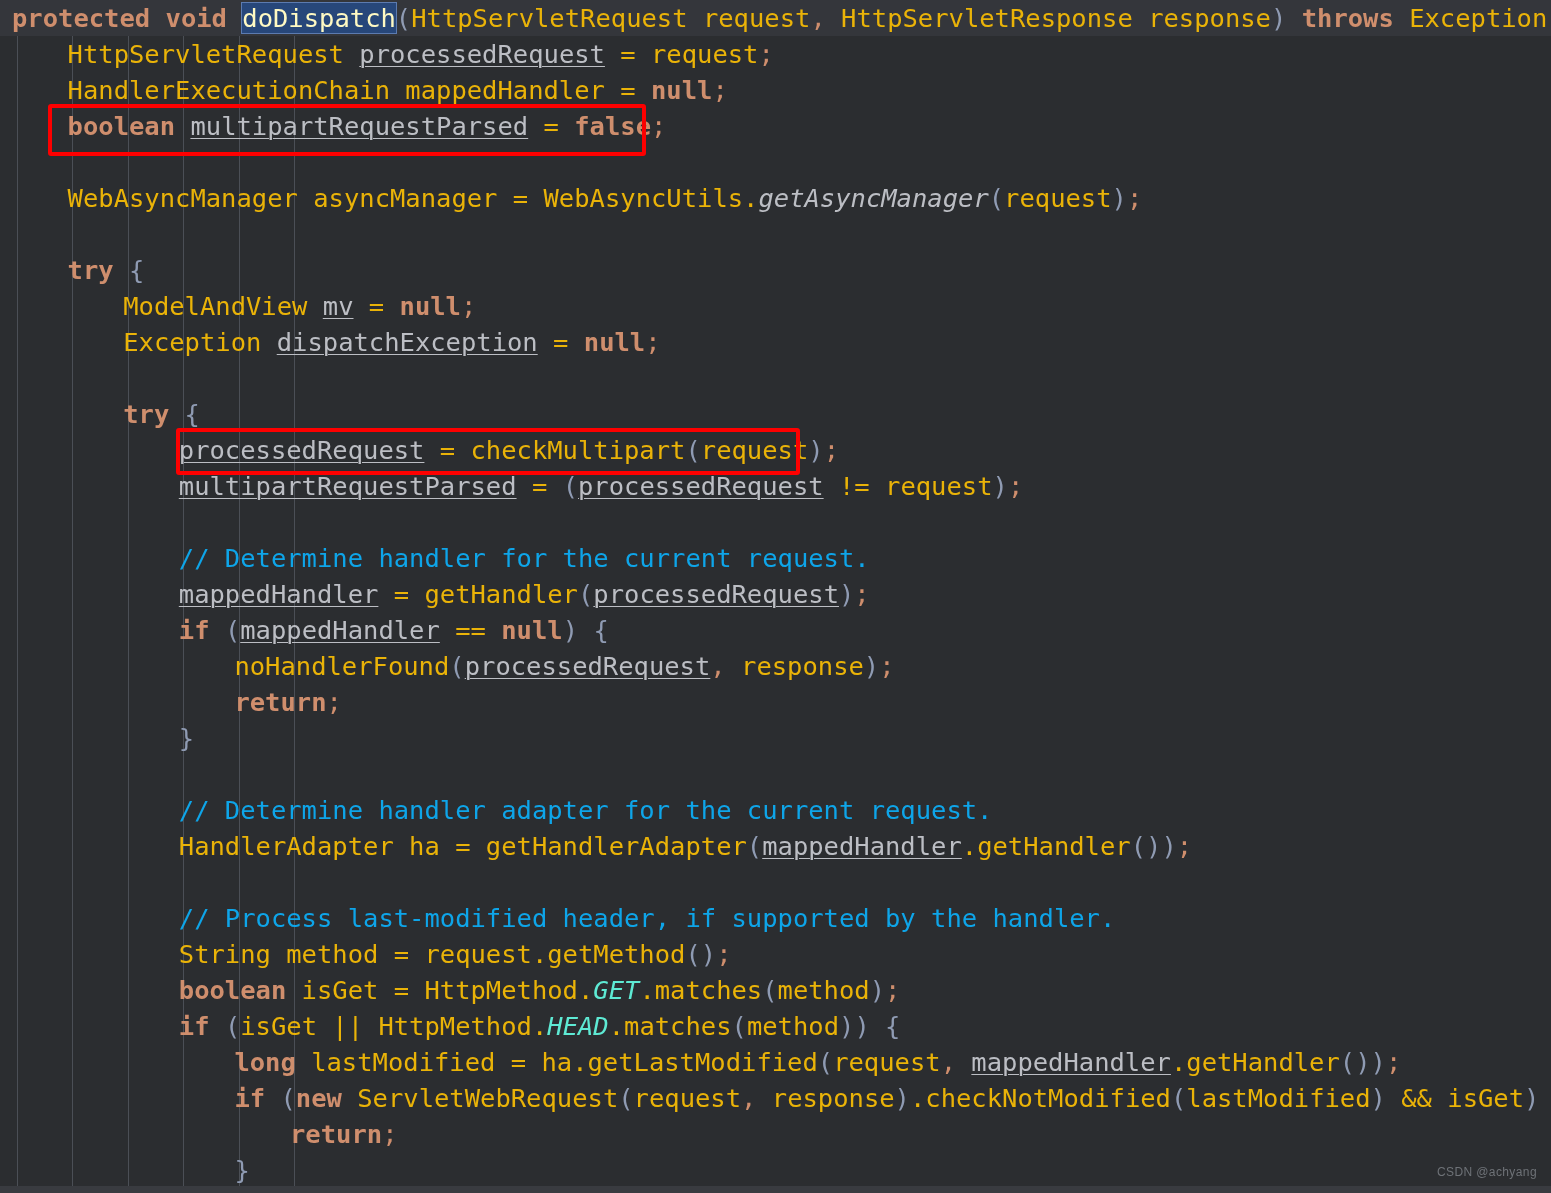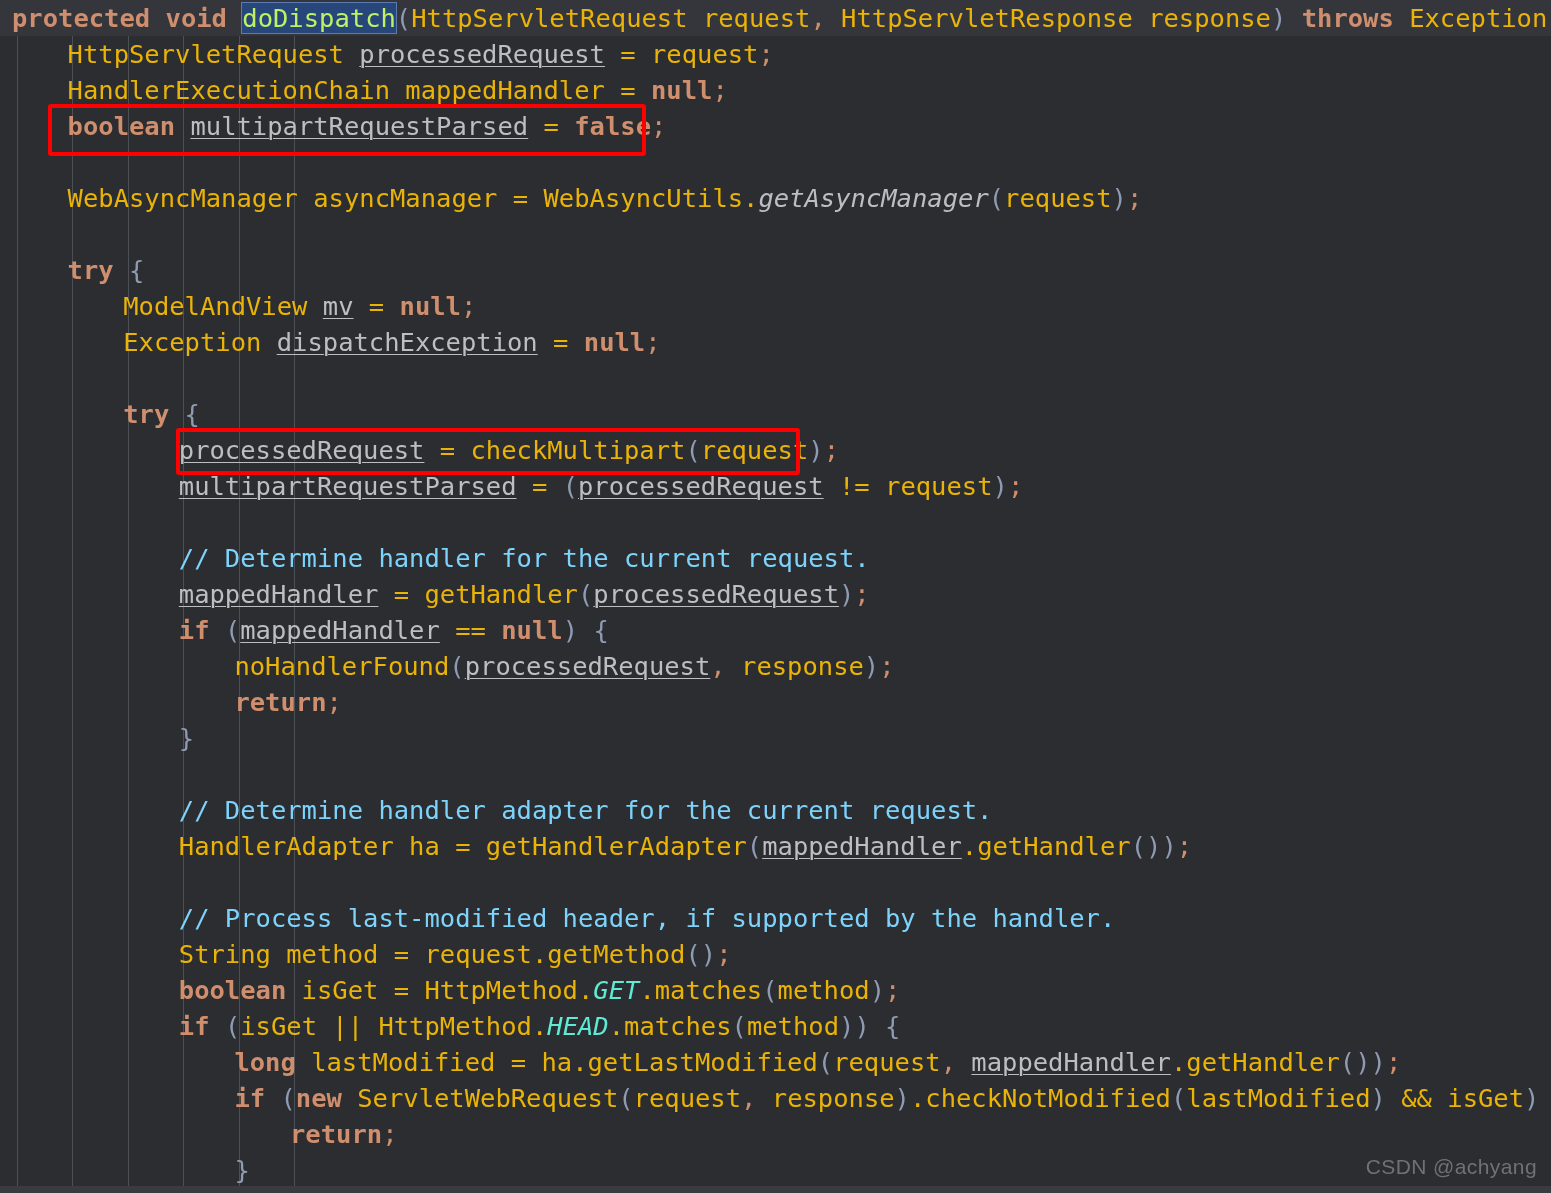--- a/index.html
+++ b/index.html
@@ -42,43 +42,43 @@
     padding-left: 12px;
     position: relative;
     box-sizing: border-box;
   }
   .line.current { background: #34363b; }
 
   
   .kw   { color: #cf8e6d; font-weight: bold; }
   .txt  { color: #eab308; }
   .fld  { color: #bcbec4; text-decoration: underline; text-decoration-thickness: 1px; text-underline-offset: 3px; }
-  .cmt  { color: #7dd3fc; }
-  .sel  { background: #27477a; outline: 1px solid #5c7bb0; color: #bef264; }
+  .cmt  { color: #0ea5e9; }
+  .sel  { background: #27477a; outline: 1px solid #5c7bb0; color: #fef9c3; }
   .stat { color: #bcbec4; font-style: italic; }
   .cfld { color: #5eead4; font-style: italic; }
   .paren{ color: #8f9bb3; }
   .semi { color: #cf8e6d; }
 
   
   .redbox {
     position: absolute;
     border: 4px solid #fe0000;
     border-radius: 3px;
     box-sizing: border-box;
     pointer-events: none;
   }
 
   
   #watermark {
     position: absolute;
     right: 14px;
     bottom: 14px;
     font-family: "Liberation Sans", sans-serif;
-    font-size: 21px;
+    font-size: 12px;
     color: #6e7277;
     letter-spacing: 0.4px;
   }
 
   
   #bottom-edge {
     position: absolute;
     left: 0; right: 0; bottom: 0;
     height: 7px;
     background: #393b40;

